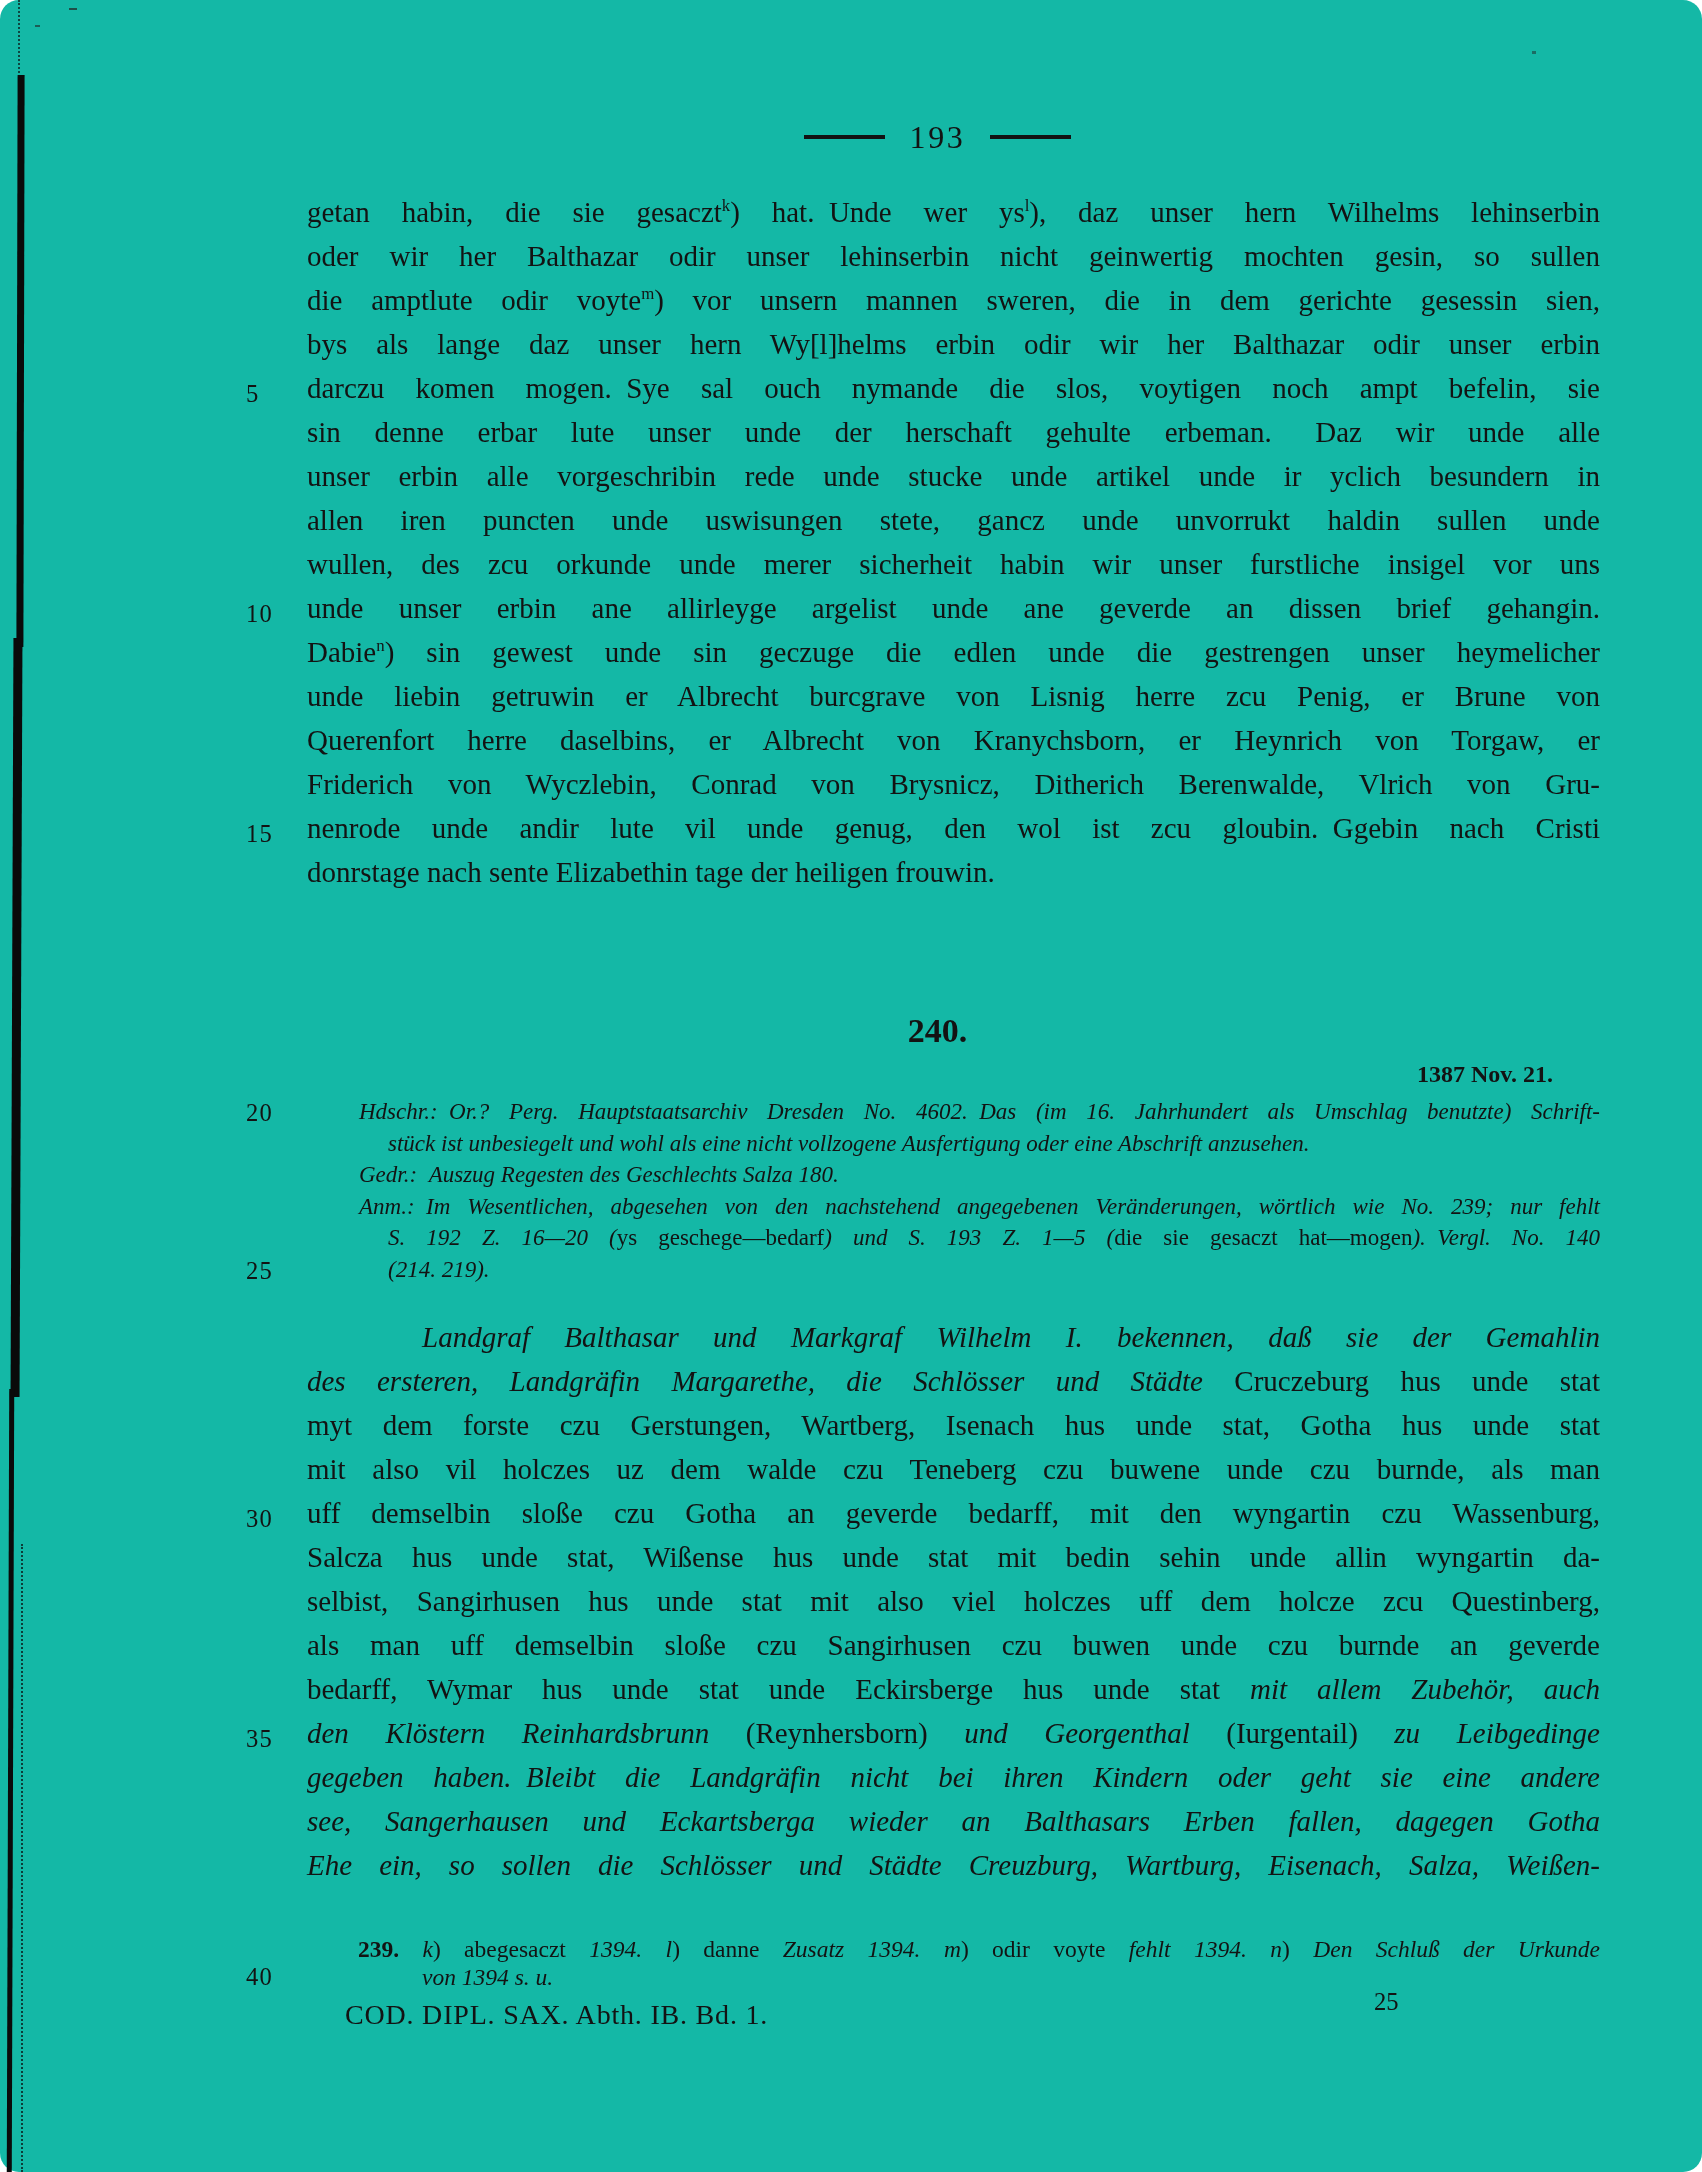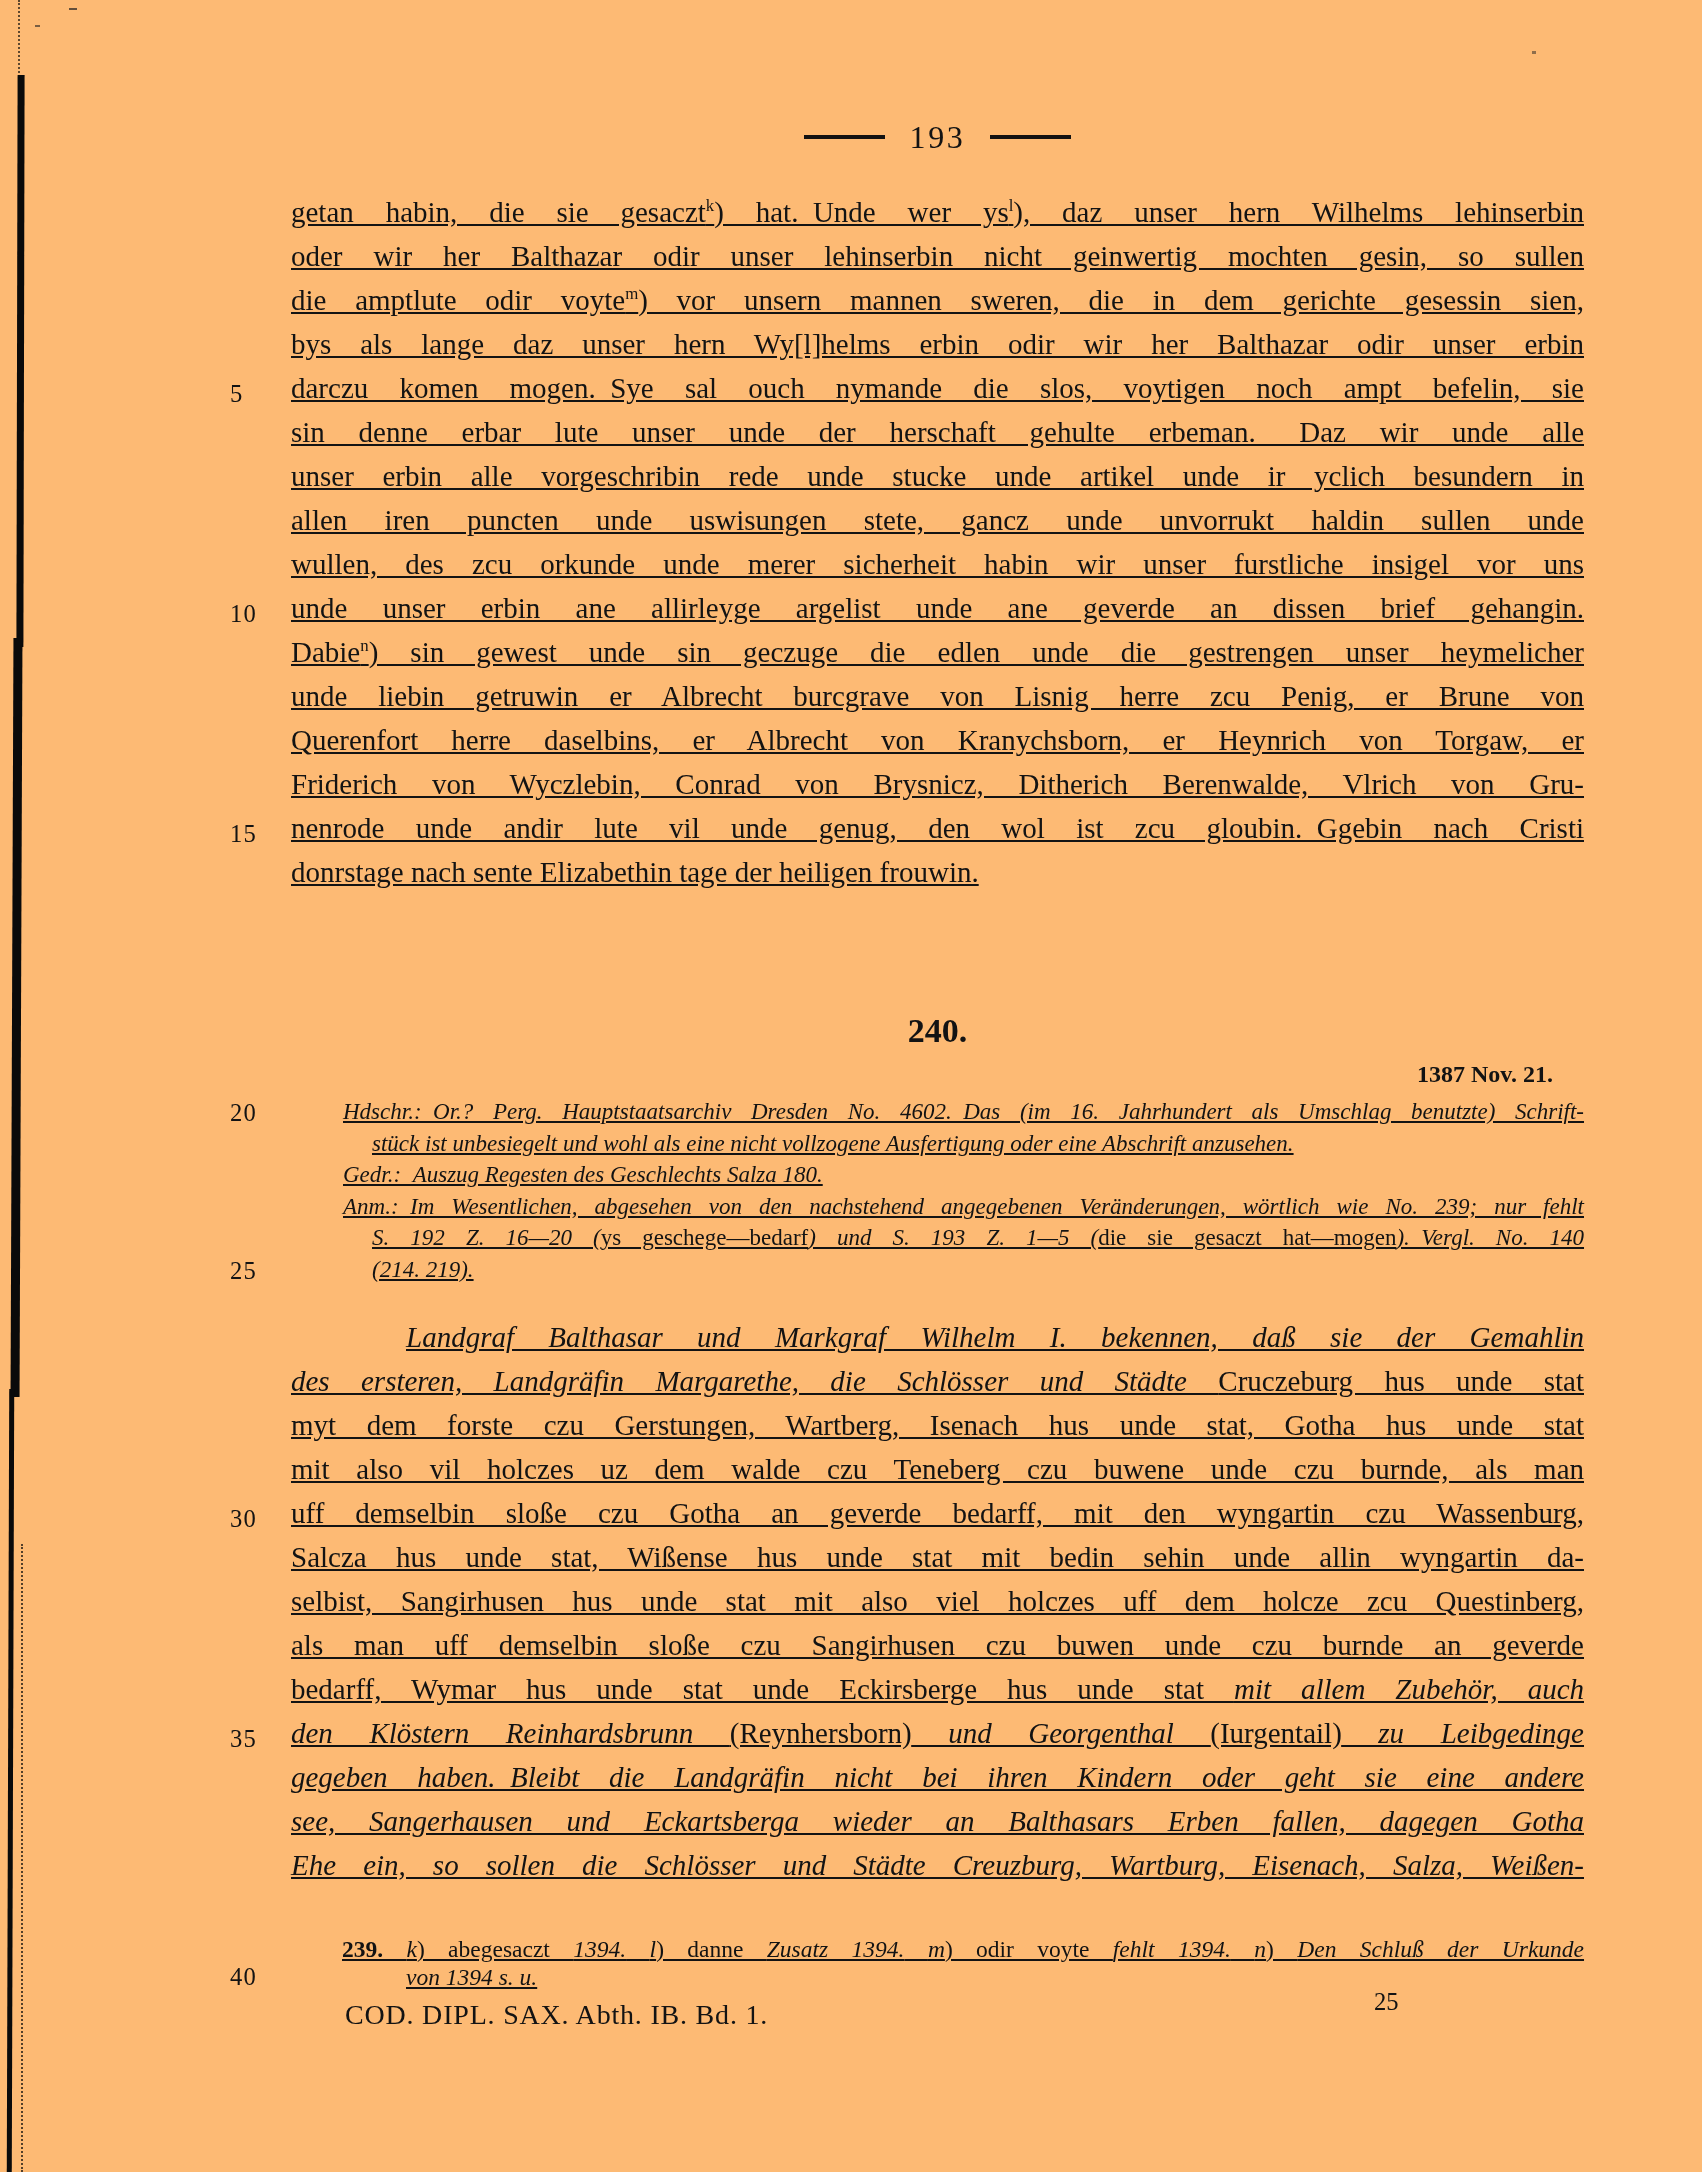--- a/index.html
+++ b/index.html
@@ -4,39 +4,40 @@
 <style>
   html, body {
     margin: 0; padding: 0;
     width: 1702px; height: 2172px;
     overflow: hidden;
     background: #ffffff;
   }
   .page {
     position: relative;
     width: 1702px; height: 2172px;
-    background: #fdba74;
+    background: #14b8a6;
     color: #131313;
     font-family: "Liberation Serif", "DejaVu Serif", serif;
+    border-radius: 19px;
   }
   
   .streak { position: absolute; background: #0a0a0a; }
   .streak-dots { position: absolute; width: 0; border-left: 2.1px dotted #0a0a0a; }
   .speck { position: absolute; background: #222; }
 
   
   .header {
     position: absolute; left: 291px; top: 121px; width: 1293px;
     display: flex; justify-content: center; align-items: center; gap: 24.6px;
   }
   .rule { width: 81px; height: 3.7px; background: #121212; }
   .page-num { font-size: 32px; letter-spacing: 2.7px; line-height: 1; }
 
   
-  .lineblock { position: absolute; left: 291px; width: 1293px; text-decoration: underline; }
+  .lineblock { position: absolute; left: 307px; width: 1293px; }
   .line {
     position: relative;
     text-align: justify;
     text-align-last: justify;
   }
   .line.last { text-align-last: left; }
   .margin-num {
     position: absolute; left: -61px; top: 2.1px; width: 48px;
     text-align: right; font-size: 24.6px; font-style: normal;
     font-weight: normal; letter-spacing: 1.1px;

